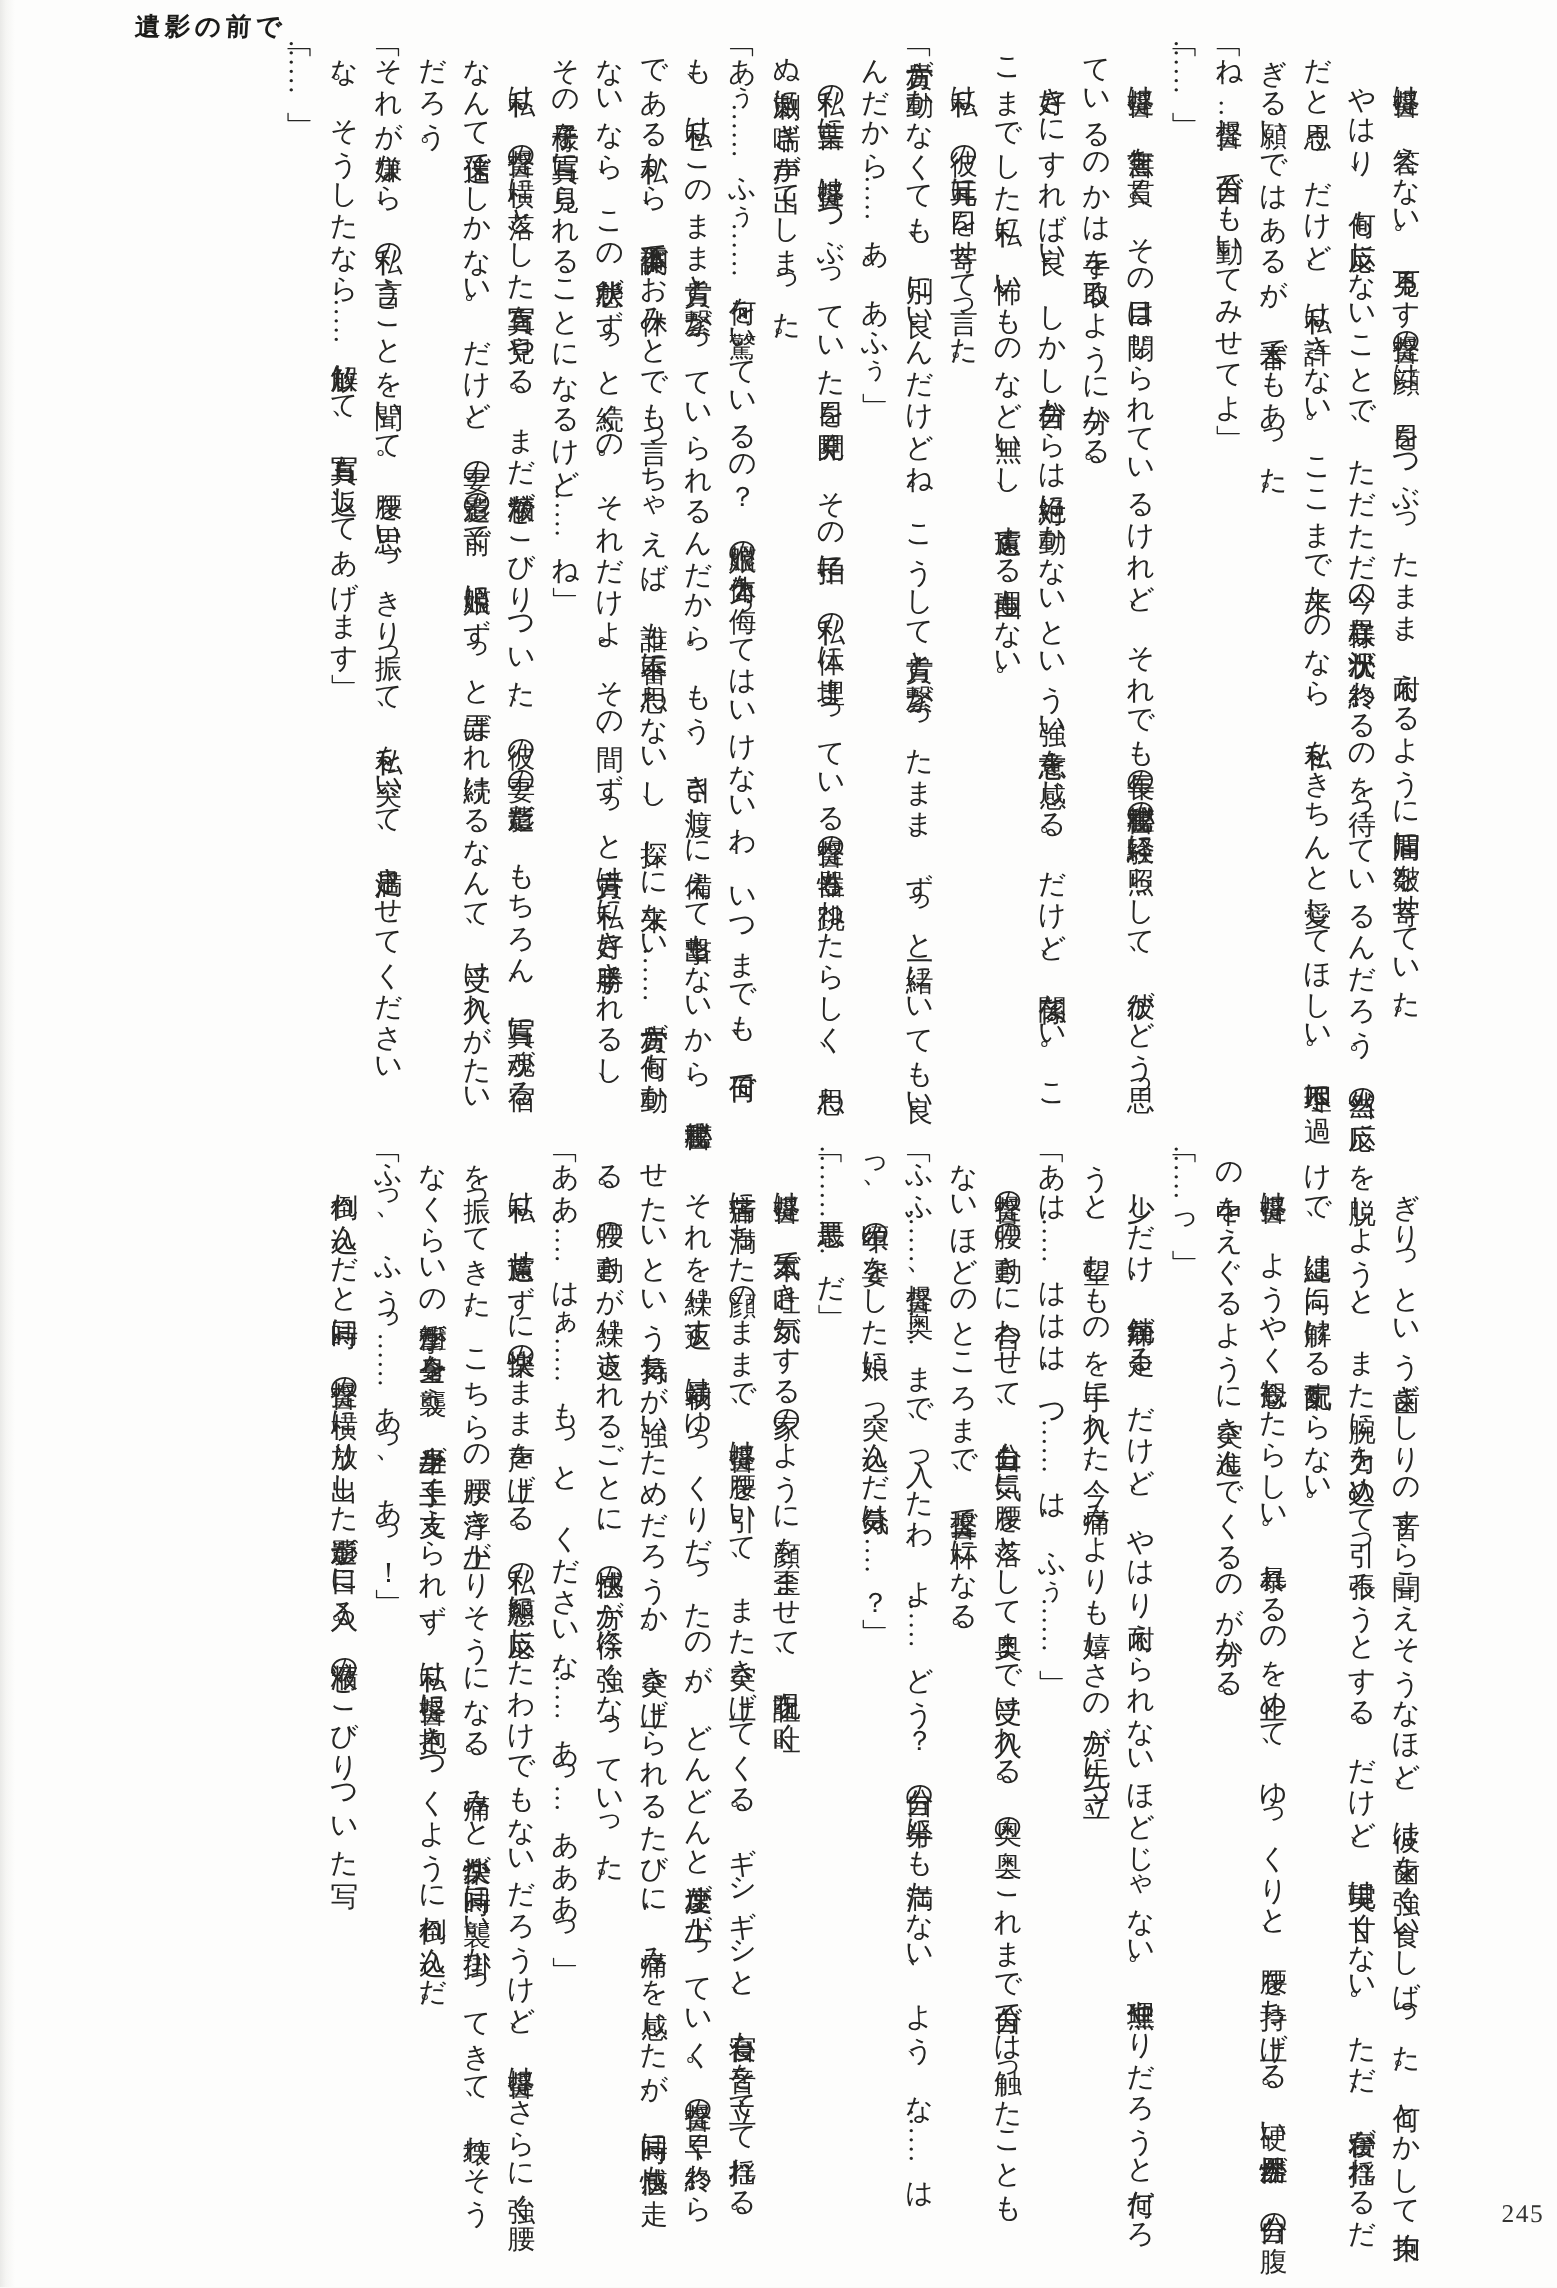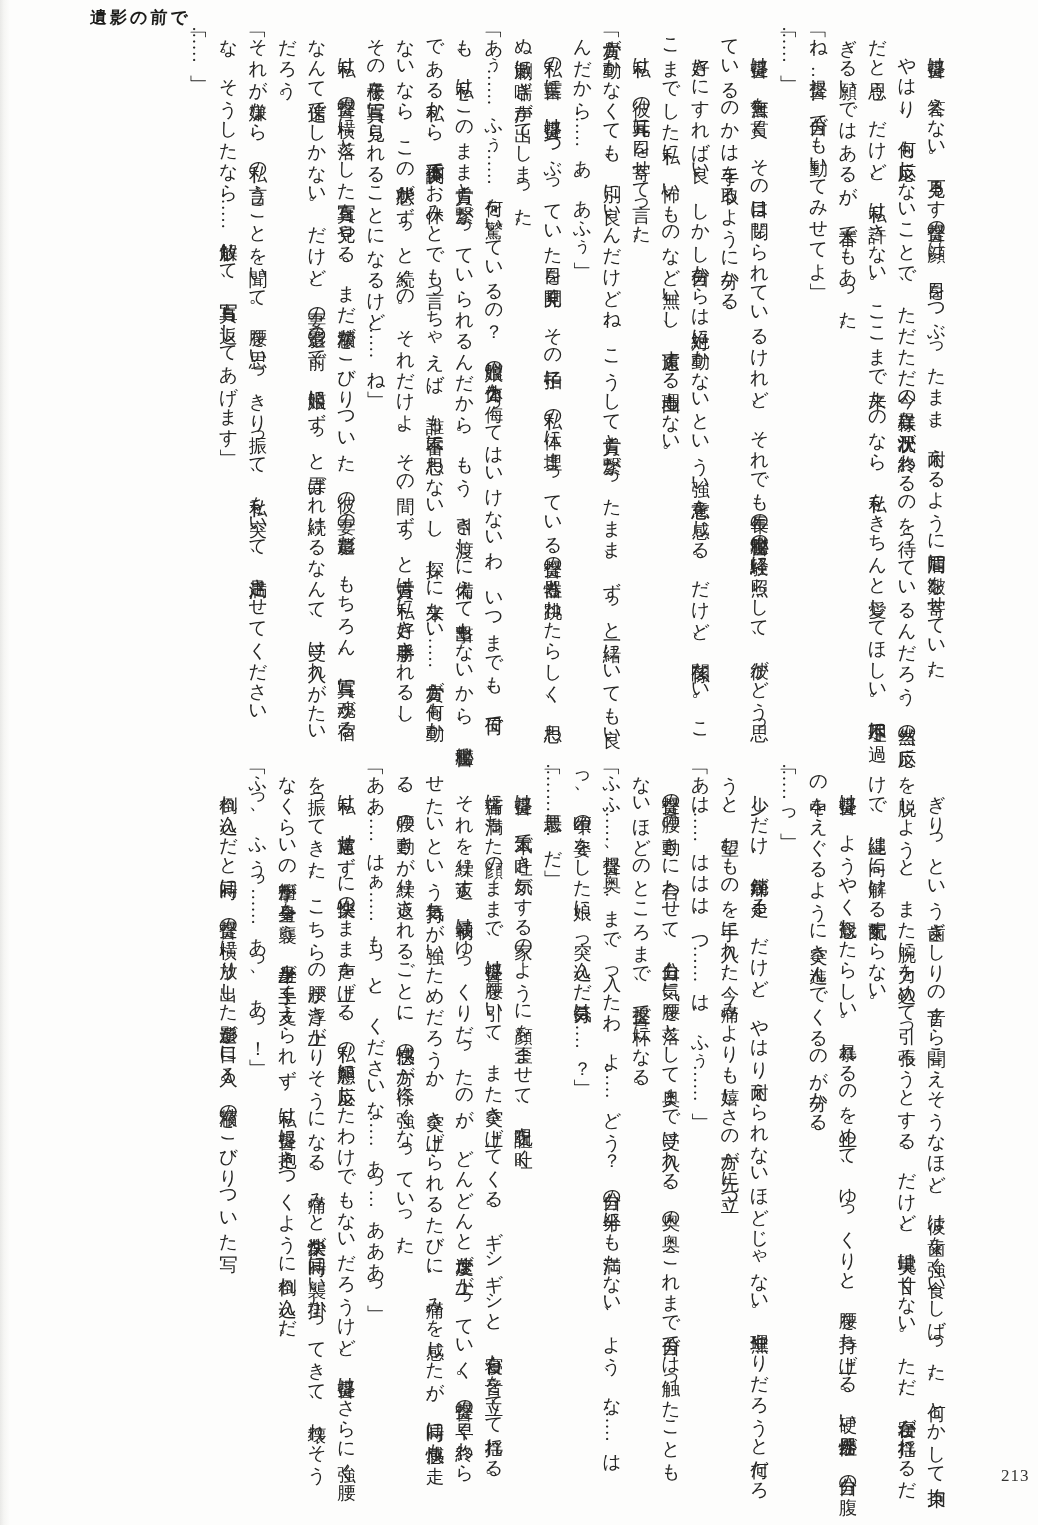--- a/index.html
+++ b/index.html
@@ -90,14 +90,14 @@
       <p class="para">「……最悪……だ」</p>
       <p class="para indent">提督は、本気で吐き気がする家のように顔を歪ませて、呪詛を吐く。</p>
       <p class="para indent">苦痛に満ちた顔のままで、提督は腰を引いて、また突き上げてくる。ギシギシと、寝台も音を立てて揺れる。</p>
       <p class="para indent">それを繰り返す。最初はゆっくりだったのが、どんどんと速度が上がっていく。提督の早く終わらせたいという気持ちが強いためだろうか。突き上げられるたびに、痛みを感じたが、同時に快感も走る。腰の動きが繰り返されるごとに、快感の方が徐々に強くなっていった。</p>
       <p class="para">「ああ……はぁ……もっと、くださいな……あっ…あああっ」</p>
       <p class="para indent">私は、遠慮せずに快楽のまま声を上げる。私の懇願に反応したわけでもないだろうけど、提督はさらに強く腰を振ってきた。こちらの腰が浮き上がりそうになる。痛みと快楽が同時に襲い掛かってきて、壊れそうなくらいの衝撃が全身を襲う。上半身が上手く支えられず、私は提督に抱きつくように倒れ込んだ。</p>
       <p class="para">「ふっ、ふうっ……あっ、あっ！」</p>
       <p class="para indent">倒れ込んだと同時に、提督の横に放り出した遺影が目に入る。精液のこびりついた写</p>
     </div>
 
-  <div class="page-number">213</div>
+  <div class="page-number">245</div>
 </div>
 
 </body></html>

